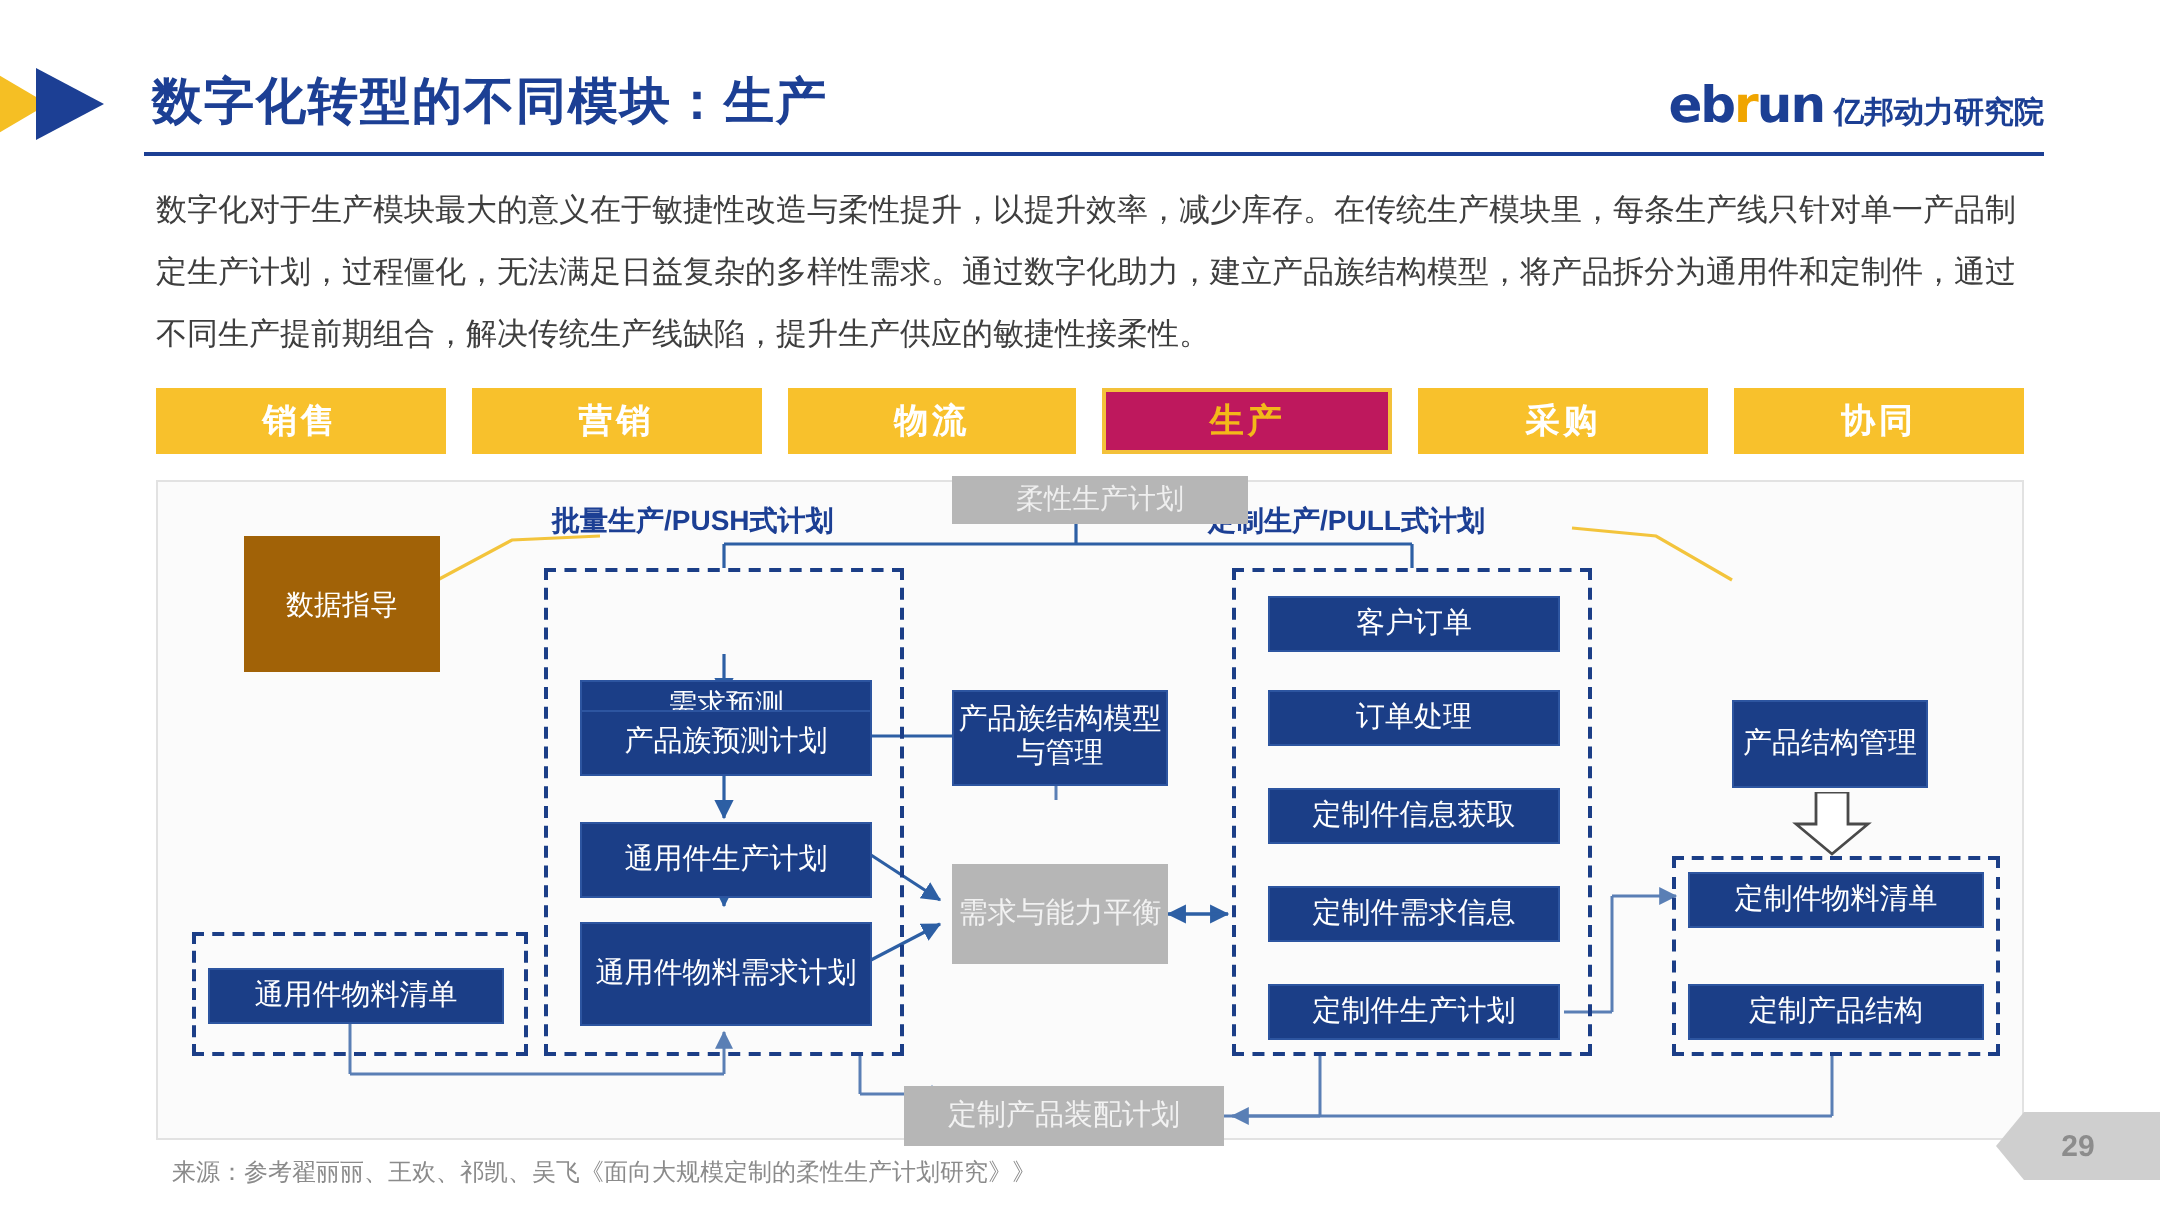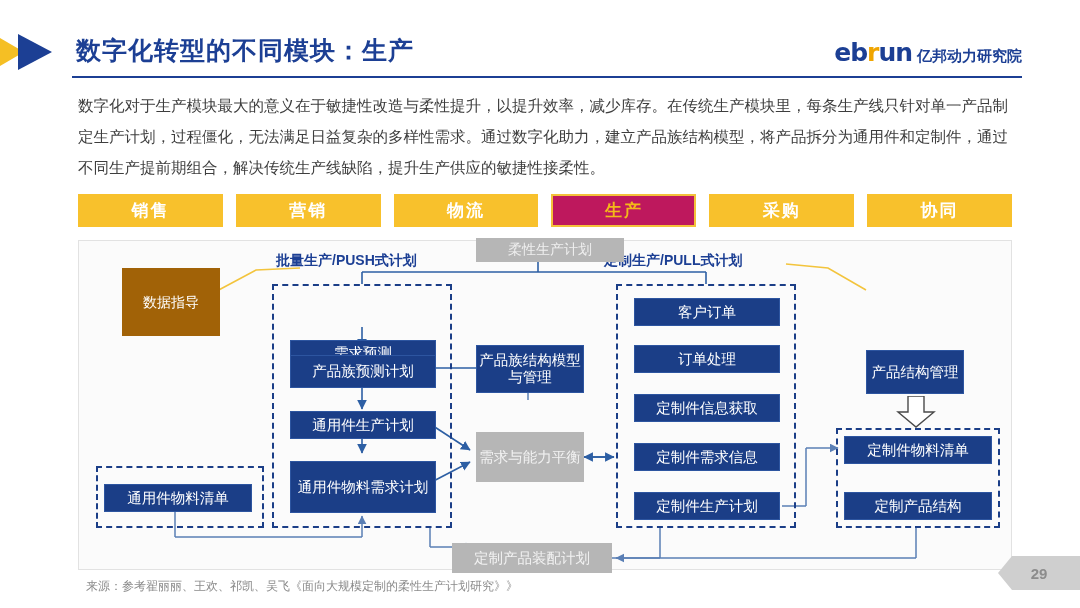--- a/index.html
+++ b/index.html
@@ -186,21 +186,21 @@
   <div class="dash" style="left:836px;top:428px;width:164px;height:100px;"></div>
 
   <div class="grouplbl" style="left:276px;top:252px;">批量生产/PUSH式计划</div>
   <div class="grouplbl" style="left:604px;top:252px;">定制生产/PULL式计划</div>
   <div class="gtag" style="left:476px;top:238px;width:148px;height:24px;">柔性生产计划</div>
 
   <div class="ybox" style="left:122px;top:268px;width:98px;height:68px;">数据指导</div>
 
   <div class="bbox" style="left:290px;top:300px;width:146px;height:27px;margin-top:40px;">需求预测</div>
   <div class="bbox" style="left:290px;top:355px;width:146px;height:33px;">产品族预测计划</div>
-  <div class="bbox" style="left:290px;top:411px;width:146px;height:28px;">通用件生产计划</div>
+  <div class="bbox" style="left:290px;top:411px;width:146px;height:38px;">通用件生产计划</div>
   <div class="bbox" style="left:104px;top:484px;width:148px;height:28px;">通用件物料清单</div>
 
   <div class="bbox" style="left:290px;top:461px;width:146px;height:52px;">通用件物料需求计划</div>
 
   <div class="bbox" style="left:476px;top:345px;width:108px;height:48px;">产品族结构模型与管理</div>
   <div class="gbox" style="left:476px;top:432px;width:108px;height:50px;">需求与能力平衡</div>
 
   <div class="bbox" style="left:634px;top:298px;width:146px;height:28px;">客户订单</div>
   <div class="bbox" style="left:634px;top:345px;width:146px;height:28px;text-align:center;">订单处理</div>
   <div class="bbox" style="left:634px;top:394px;width:146px;height:28px;">定制件信息获取</div>

